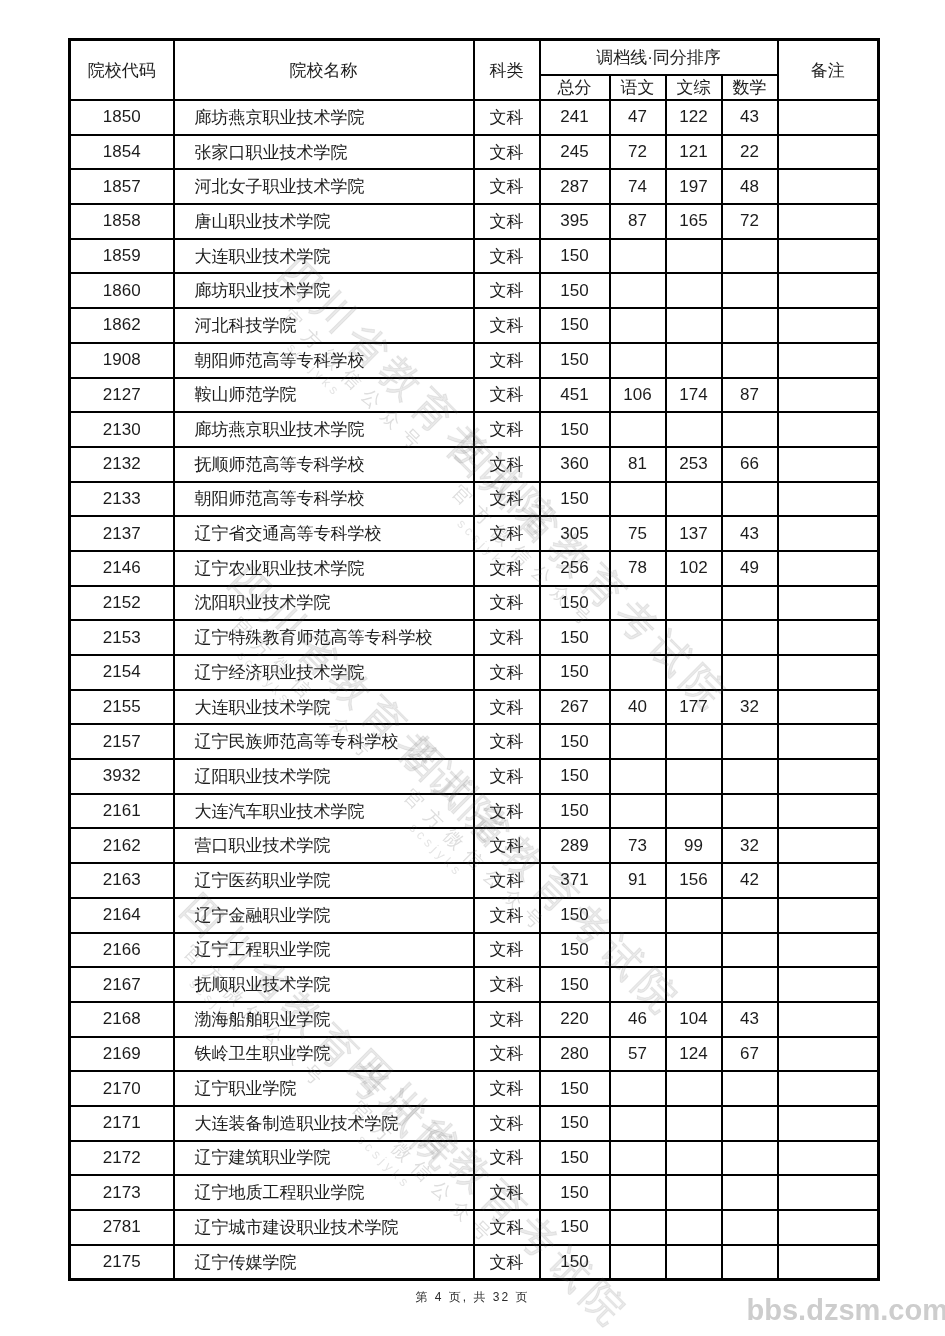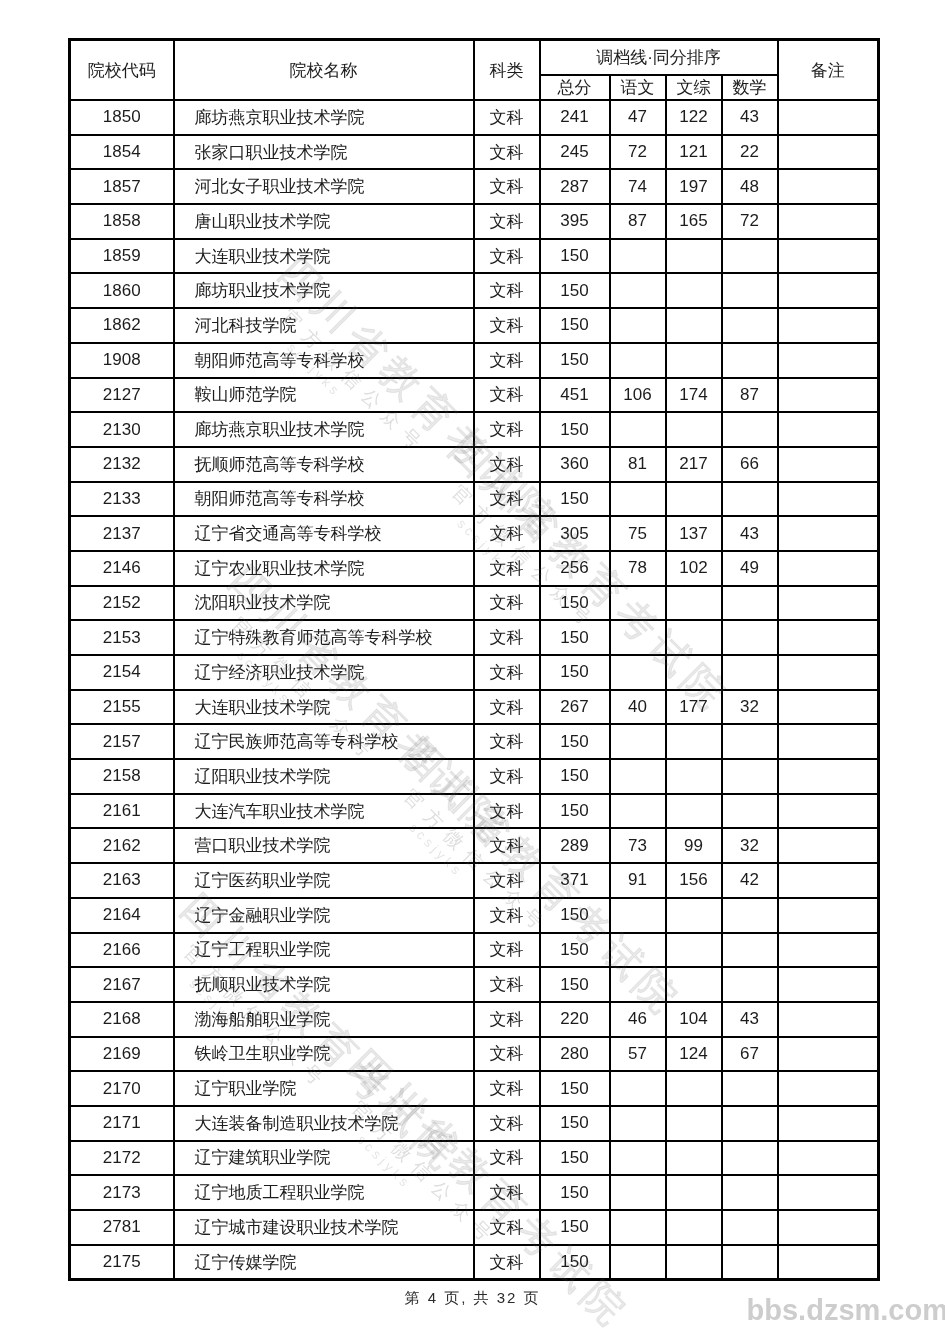--- a/index.html
+++ b/index.html
@@ -82,21 +82,21 @@
   .wm2 { left:472px; top:424px; }
   .wm3 { left:252px; top:556px; }
   .wm4 { left:424px; top:728px; }
   .wm5 { left:204px; top:884px; }
   .wm6 { left:372px; top:1040px; }
 
   
   .footer {
     position:absolute; left:0; top:1289px; width:945px;
     text-align:center;
-    font-size:15px;
+    font-size:12px;
     letter-spacing:2px;
     color:#2b2b2b;
   }
   .site-mark {
     position:absolute; right:-3px; top:1294px;
     font-size:29px;
     font-weight:bold;
     color:#cdcdcd;
     letter-spacing:0px;
   }
@@ -232,21 +232,21 @@
       <td class="col-comp"></td>
       <td class="col-math"></td>
       <td class="col-note"></td>
     </tr>
         <tr>
       <td class="col-code">2132</td>
       <td class="col-name">抚顺师范高等专科学校</td>
       <td class="col-cat">文科</td>
       <td class="col-tot">360</td>
       <td class="col-chi">81</td>
-      <td class="col-comp">217</td>
+      <td class="col-comp">253</td>
       <td class="col-math">66</td>
       <td class="col-note"></td>
     </tr>
         <tr>
       <td class="col-code">2133</td>
       <td class="col-name">朝阳师范高等专科学校</td>
       <td class="col-cat">文科</td>
       <td class="col-tot">150</td>
       <td class="col-chi"></td>
       <td class="col-comp"></td>
@@ -317,21 +317,21 @@
       <td class="col-code">2157</td>
       <td class="col-name">辽宁民族师范高等专科学校</td>
       <td class="col-cat">文科</td>
       <td class="col-tot">150</td>
       <td class="col-chi"></td>
       <td class="col-comp"></td>
       <td class="col-math"></td>
       <td class="col-note"></td>
     </tr>
         <tr>
-      <td class="col-code">2158</td>
+      <td class="col-code">3932</td>
       <td class="col-name">辽阳职业技术学院</td>
       <td class="col-cat">文科</td>
       <td class="col-tot">150</td>
       <td class="col-chi"></td>
       <td class="col-comp"></td>
       <td class="col-math"></td>
       <td class="col-note"></td>
     </tr>
         <tr>
       <td class="col-code">2161</td>

